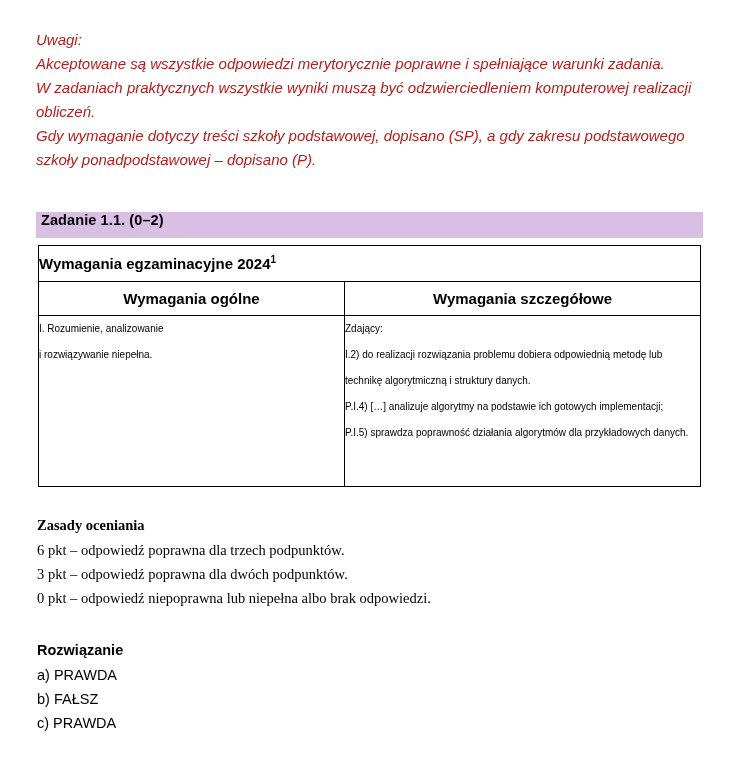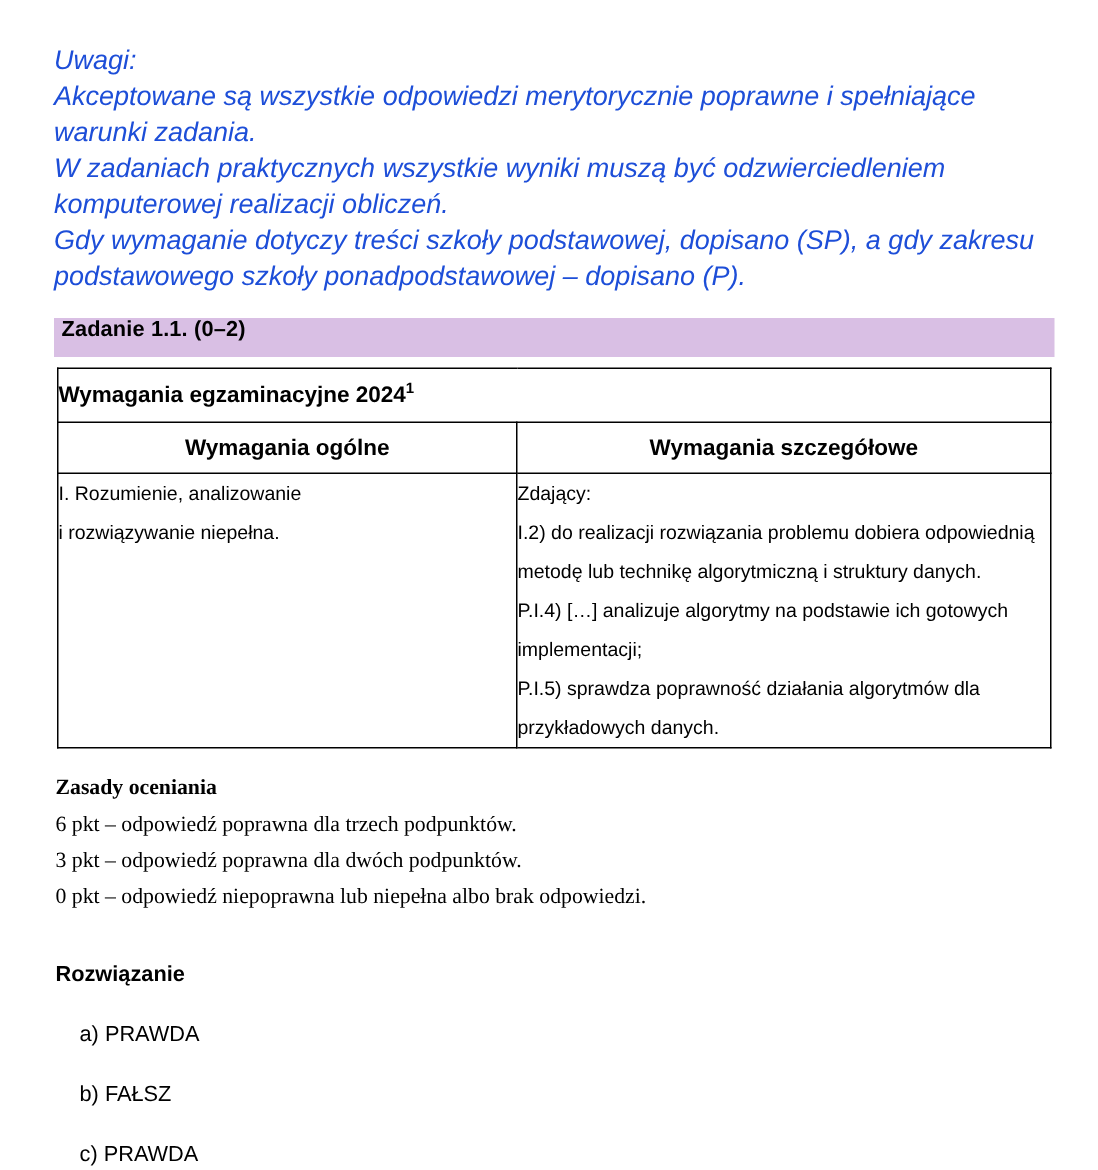--- a/index.html
+++ b/index.html
@@ -25,23 +25,23 @@
     overflow: hidden;
   }
 
   
   .notes {
     position: absolute;
     left: 36px;
     top: 28px;
     width: 660px;
     font-style: italic;
-    font-size: 18px;
+    font-size: 15px;
     line-height: 24px;
-    color: #1d4ed8;
+    color: #b91c1c;
   }
   .notes p {
     margin: 0;
   }
 
   
   .task-bar {
     position: absolute;
     left: 36px;
     top: 212px;
@@ -86,21 +86,21 @@
     line-height: 0;
   }
   .req-head-cell {
     text-align: center;
     font-weight: bold;
     font-size: 15px;
     height: 33px;
     vertical-align: middle !important;
   }
   .req-body-cell {
-    font-size: 13px;
+    font-size: 10px;
     line-height: 26px;
     padding: 8px 8px 10px 9px;
     height: 170px;
   }
   .req-body-cell p {
     margin: 0;
   }
   .col-left { width: 306px; }
   .col-right { width: 356px; }
 
@@ -129,21 +129,21 @@
     top: 638px;
     width: 400px;
     font-size: 14.5px;
     line-height: 24px;
   }
   .solution .section-title {
     font-weight: bold;
     margin: 0 0 1px 0;
   }
   .solution p {
-    margin: 16px;
+    margin: 0;
   }
 </style>
 </head>
 <body>
 
 <div class="page">
 
   <div class="notes">
     <p>Uwagi:</p>
     <p>Akceptowane są wszystkie odpowiedzi merytorycznie poprawne i spełniające warunki zadania.</p>

